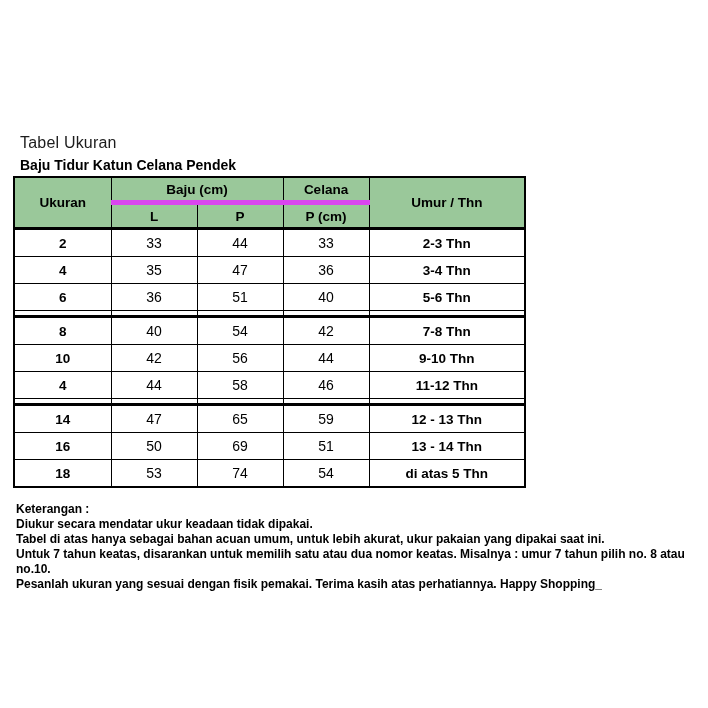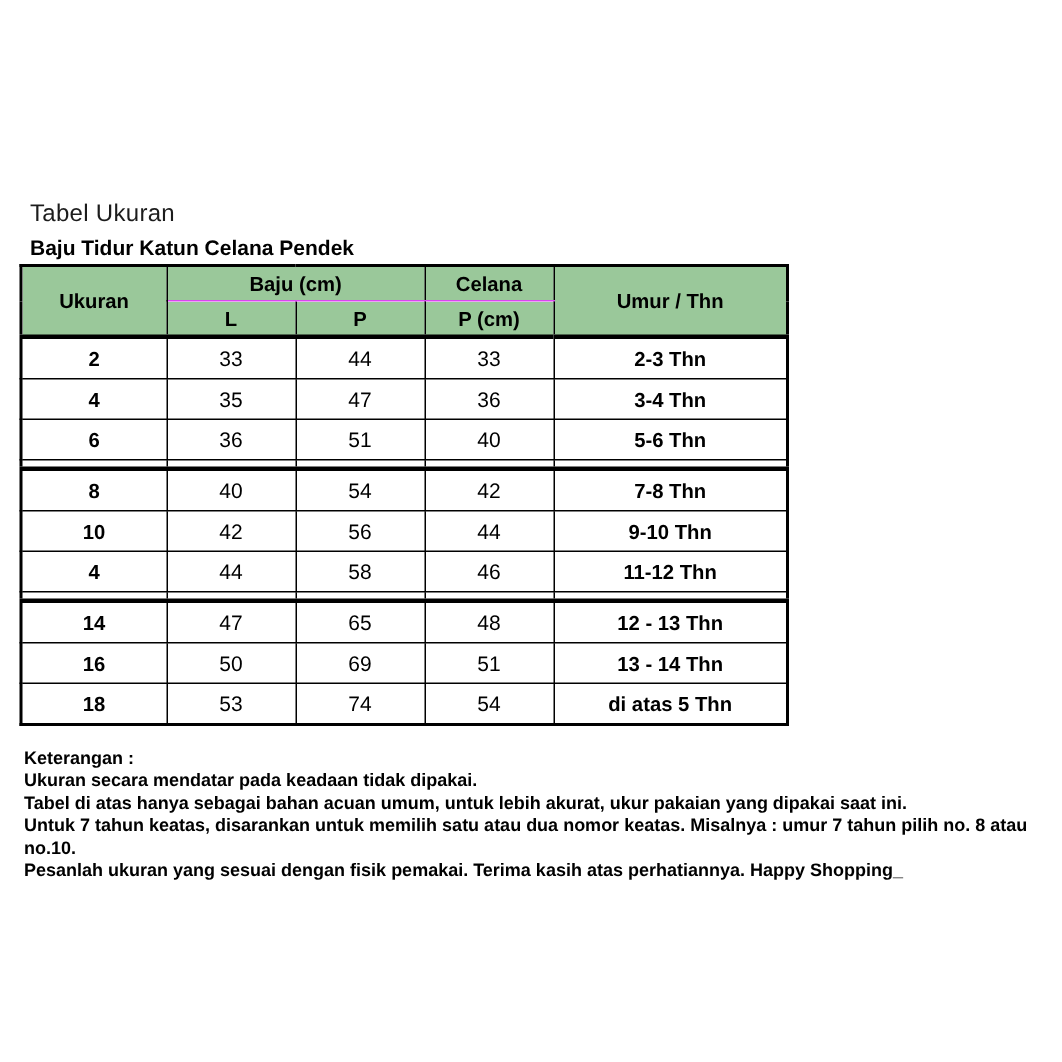--- a/index.html
+++ b/index.html
@@ -60,21 +60,21 @@
     background: #9AC89A;
     font-weight: 700;
     font-size: 13.5px;
     height: 22px;
   }
   .size-table th.rowspan-head {
     border-bottom: 3px solid #000000;
     margin-top: 16px;
   }
   .size-table th.group-head {
-    border-bottom: 1px solid #d946ef;
+    border-bottom: 5px solid #d946ef;
   }
   .size-table tr.subhead th {
     border-bottom: 3px solid #000000;
   }
   .size-table tbody td {
     height: 26px;
     font-size: 14px;
     font-weight: 400;
   }
   .size-table td.c-size,
@@ -184,21 +184,21 @@
           <td></td>
             <td></td>
             <td></td>
             <td></td>
             <td></td>
         </tr>
         <tr>
           <td class="c-size">14</td>
           <td>47</td>
           <td>65</td>
-          <td>48</td>
+          <td>59</td>
           <td class="c-umur">12 - 13 Thn</td>
         </tr>
         <tr>
           <td class="c-size">16</td>
           <td>50</td>
           <td>69</td>
           <td>51</td>
           <td class="c-umur">13 - 14 Thn</td>
         </tr>
         <tr>
@@ -206,20 +206,20 @@
           <td>53</td>
           <td>74</td>
           <td>54</td>
           <td class="c-umur">di atas 5 Thn</td>
         </tr>
       </tbody>
     </table>
 
     <div class="notes">
       <div class="heading">Keterangan :</div>
-      <div>Ukuran secara mendatar pada keadaan tidak dipakai.</div>
+      <div>Diukur secara mendatar ukur keadaan tidak dipakai.</div>
       <div>Tabel di atas hanya sebagai bahan acuan umum, untuk lebih akurat, ukur pakaian yang dipakai saat ini.</div>
       <div>Untuk 7 tahun keatas, disarankan untuk memilih satu atau dua nomor keatas. Misalnya : umur 7 tahun pilih no. 8 atau no.10.</div>
       <div>Pesanlah ukuran yang sesuai dengan fisik pemakai. Terima kasih atas perhatiannya. Happy Shopping_</div>
     </div>
 
   </div>
 </div>
 
 </body></html>

